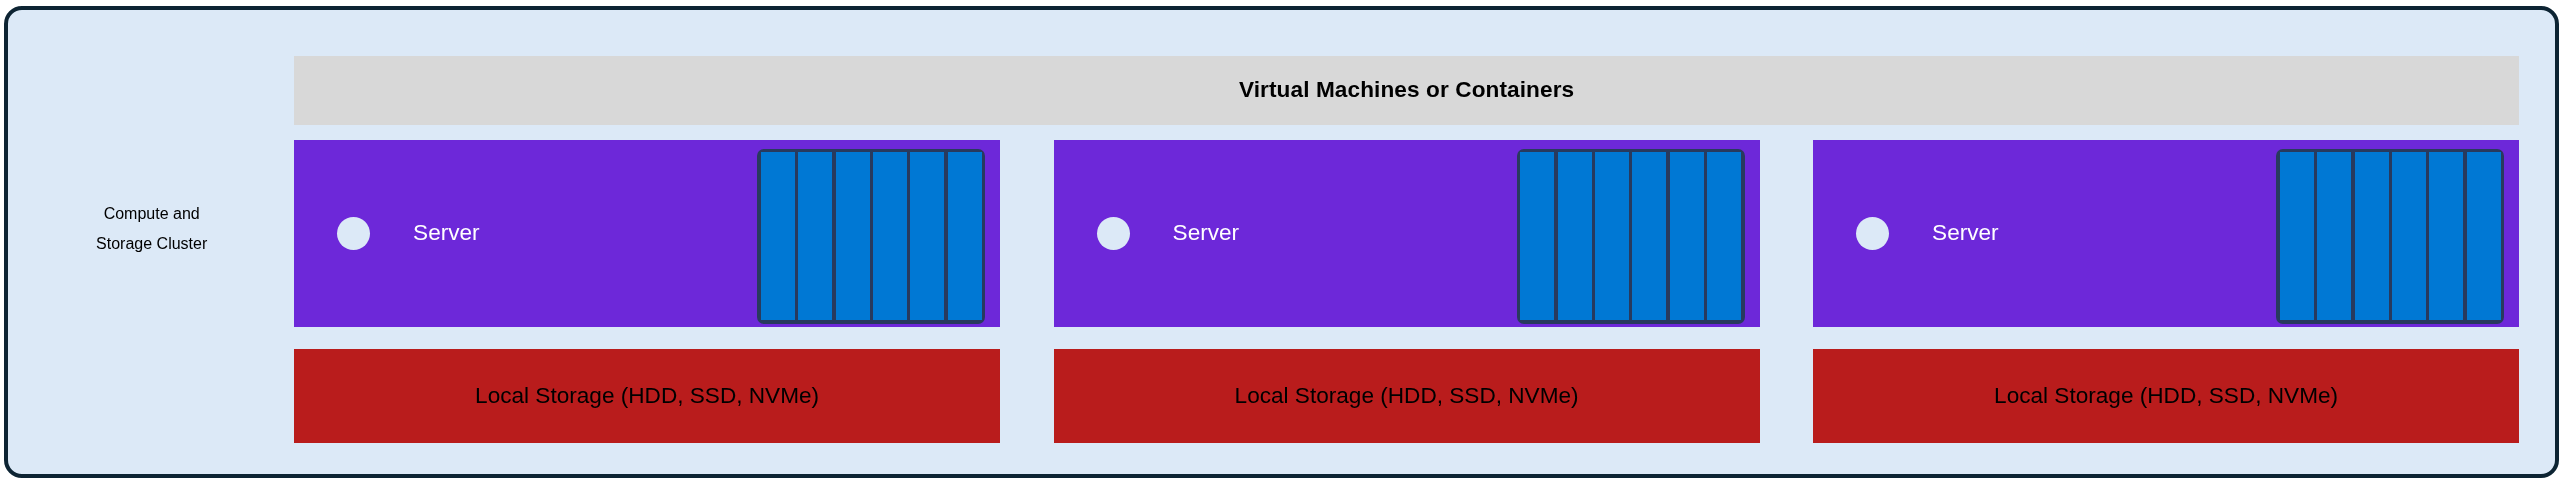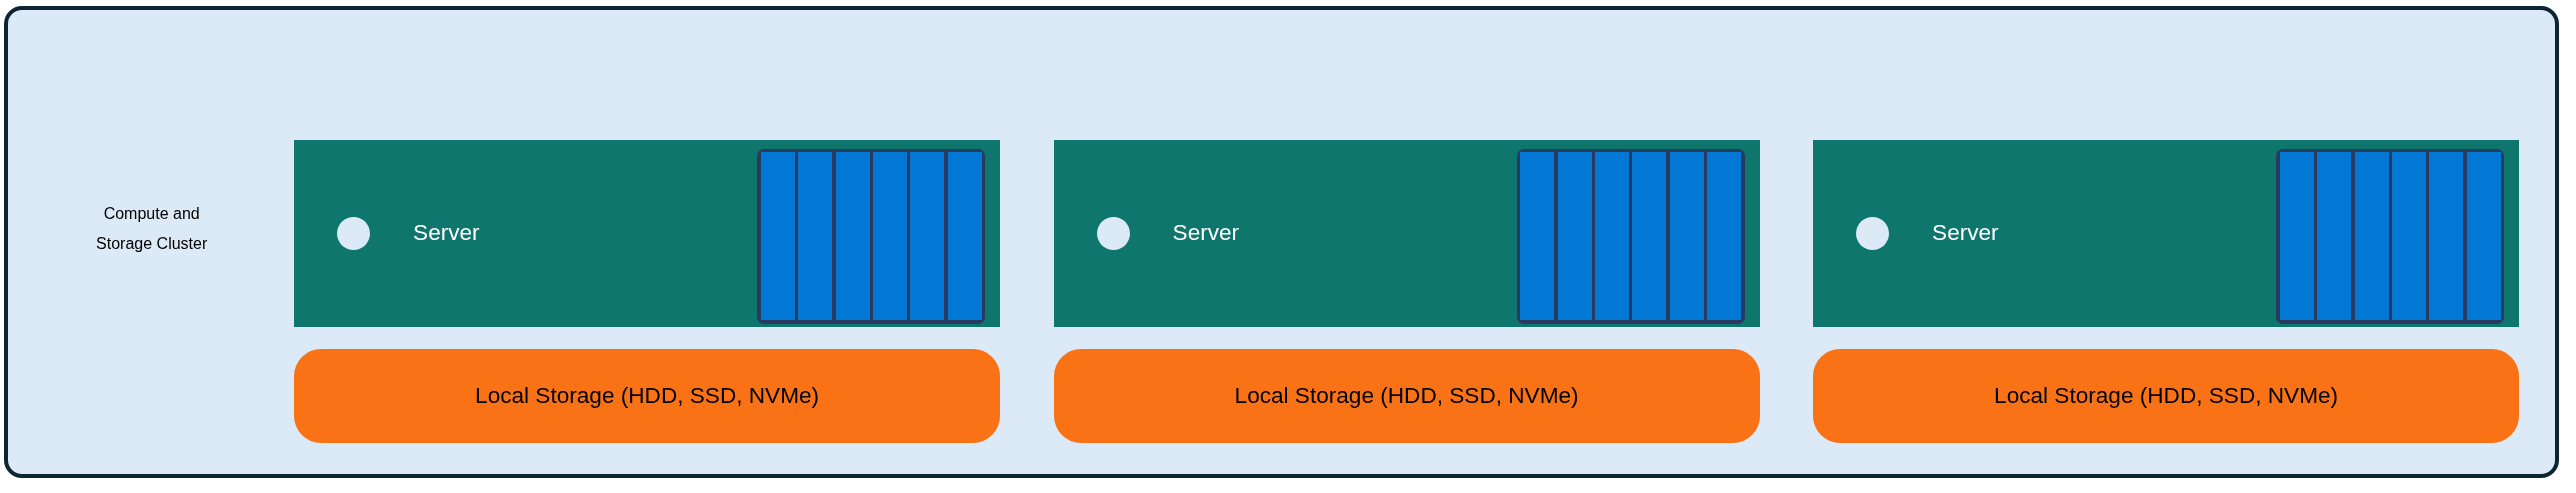--- a/index.html
+++ b/index.html
@@ -74,21 +74,21 @@
   .node {
     width: 706px;
     display: flex;
     flex-direction: column;
   }
 
   
   .server-chassis {
     position: relative;
     height: 193px;
-    background: #0f766e;
+    background: #6d28d9;
     display: flex;
     align-items: center;
   }
   .server-led {
     width: 33px;
     height: 33px;
     border-radius: 50%;
     background: #dce9f7;
     margin-left: 43px;
     flex: 0 0 auto;
@@ -114,40 +114,42 @@
   }
   .drive-bay {
     width: 34px;
     background: #0078d4;
   }
 
   
   .storage-band {
     margin-top: 22px;
     height: 96px;
-    background: #f97316;
+    background: #b91c1c;
     display: flex;
     align-items: center;
     justify-content: center;
-    border-radius: 27px;
   }
   .storage-label {
     font-size: 22.6px;
     color: #000000;
     font-family: "Liberation Sans", sans-serif;
   }
 </style>
 </head>
 <body>
 
 <div class="cluster-frame">
 
   <div class="cluster-label">Compute and
 Storage Cluster</div>
 
+  <div class="vm-band">
+    <span class="vm-band-title">Virtual Machines or Containers</span>
+  </div>
 
   <div class="nodes-row">
 
     <div class="node">
       <div class="server-chassis">
         <span class="server-led"></span>
         <span class="server-name">Server</span>
         <div class="drive-bays">
           <span class="drive-bay"></span>
           <span class="drive-bay"></span>

